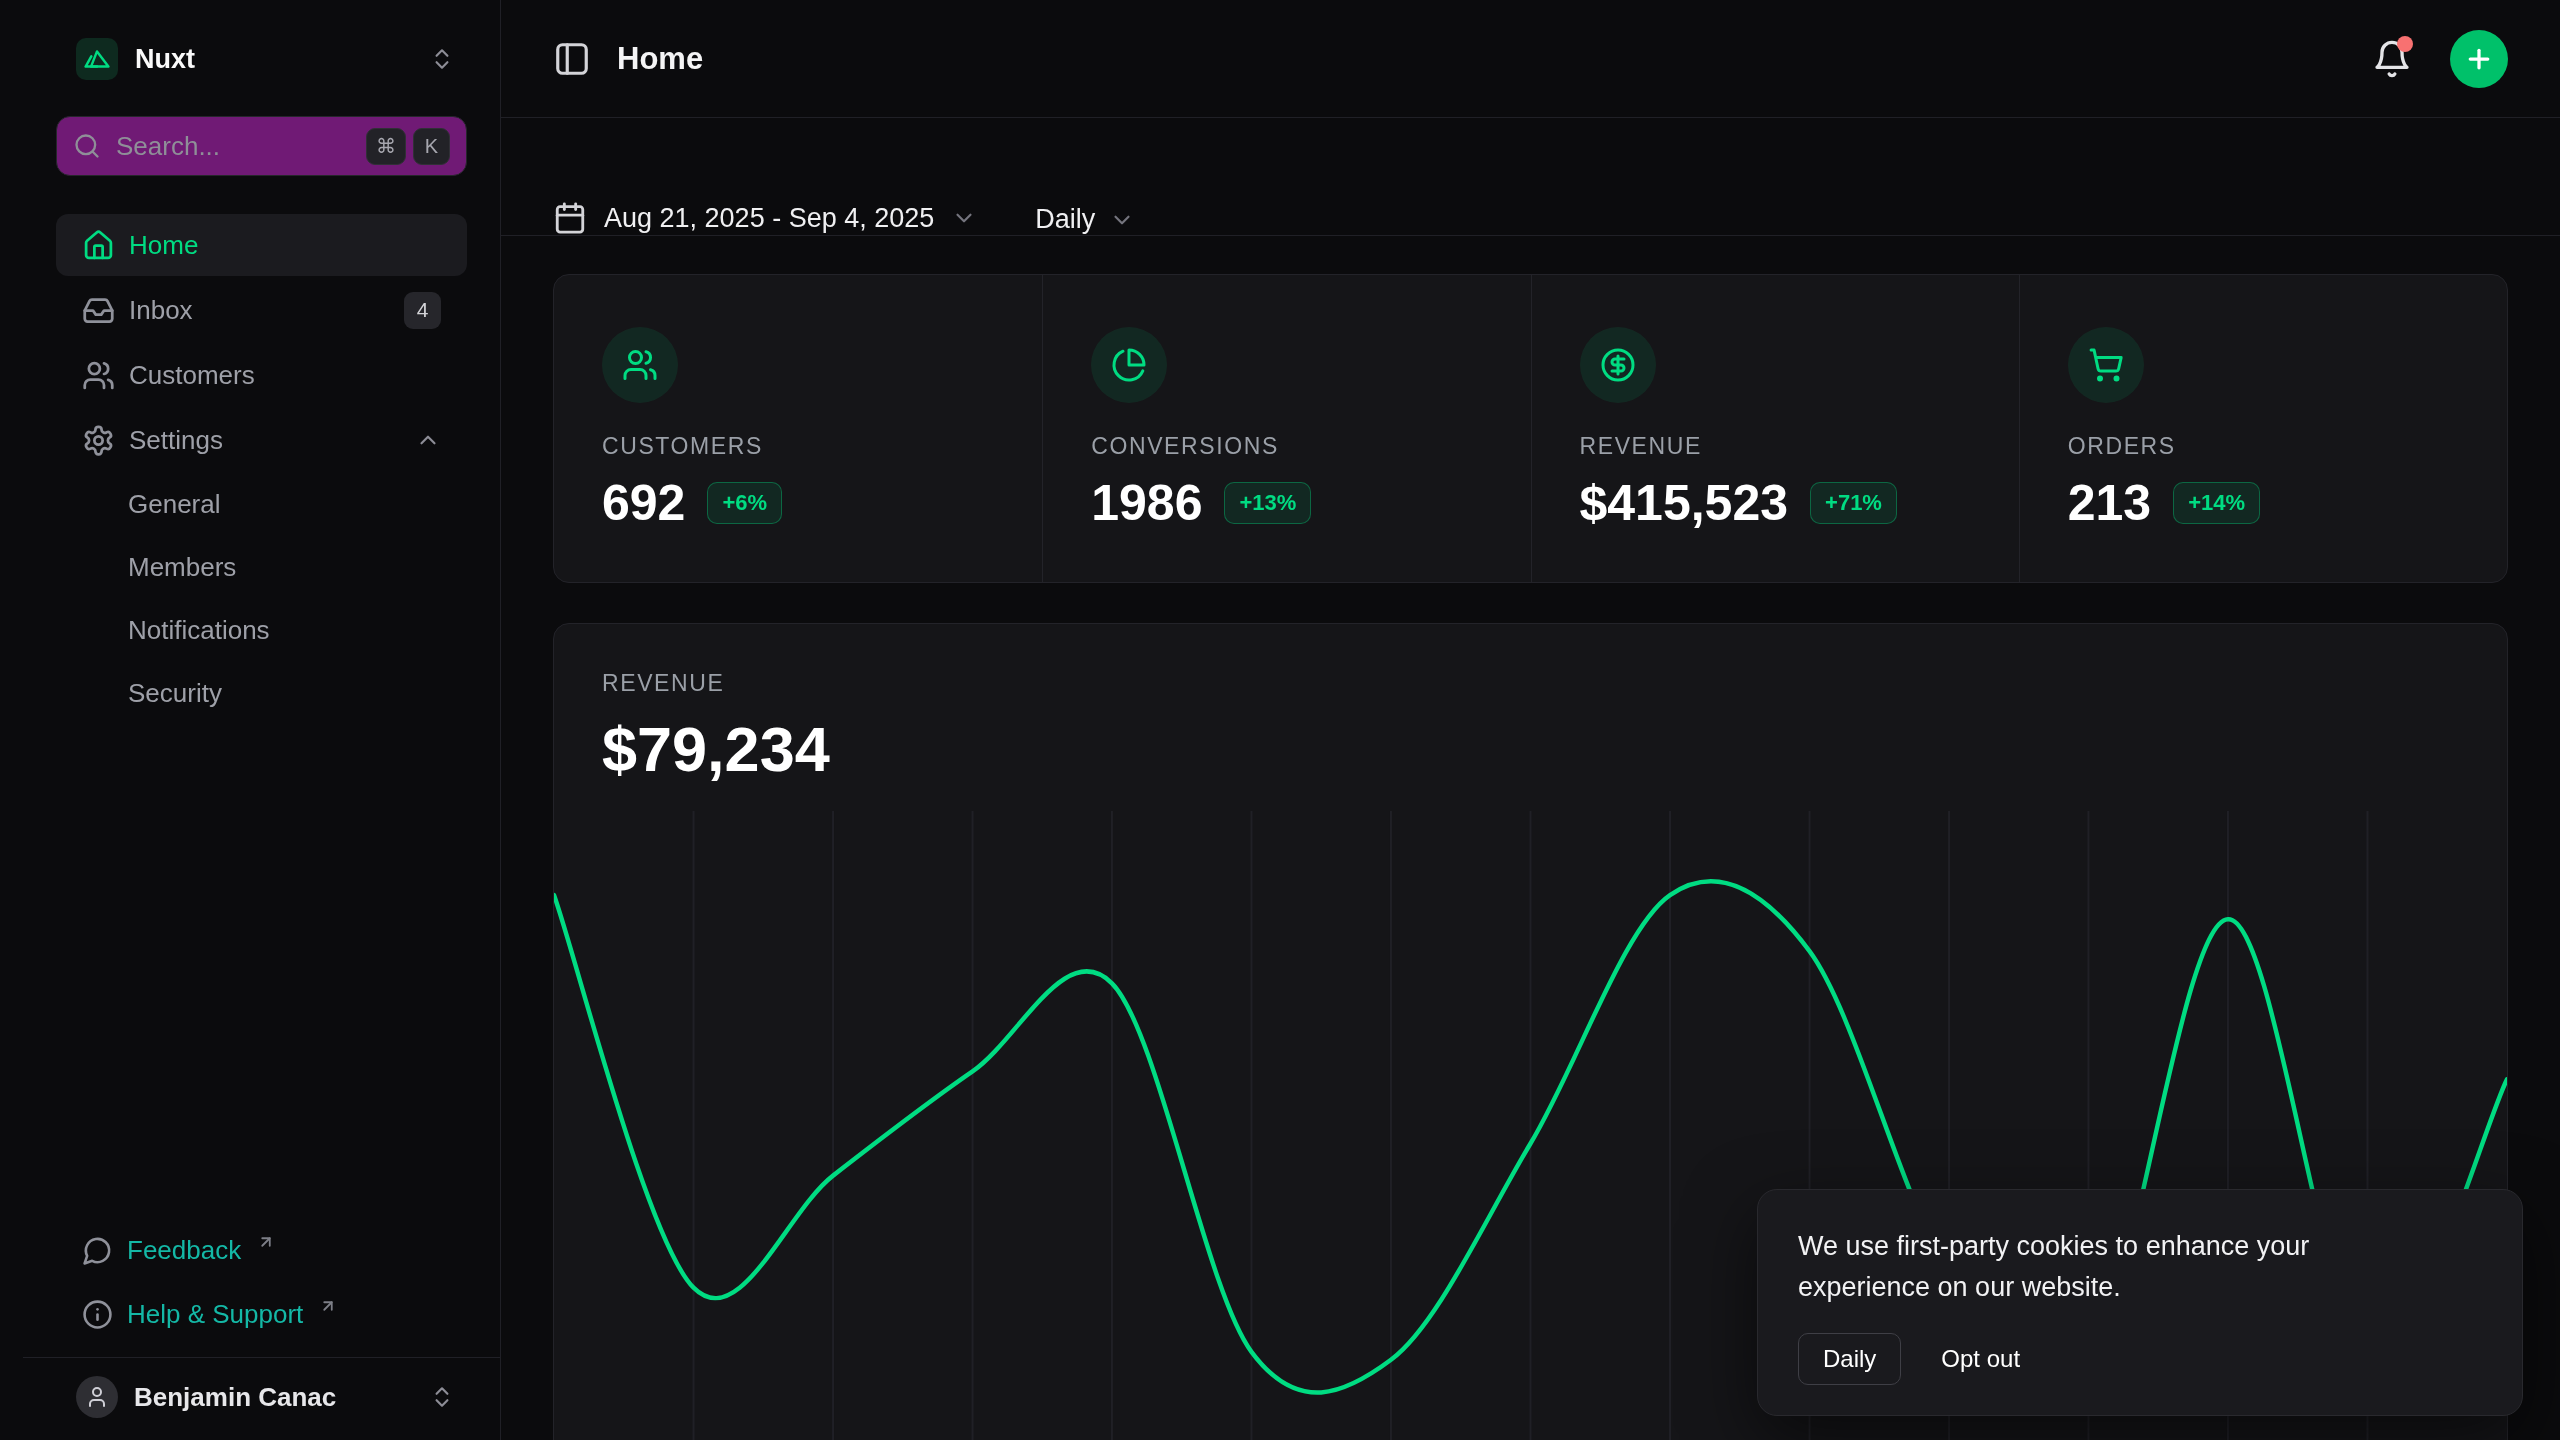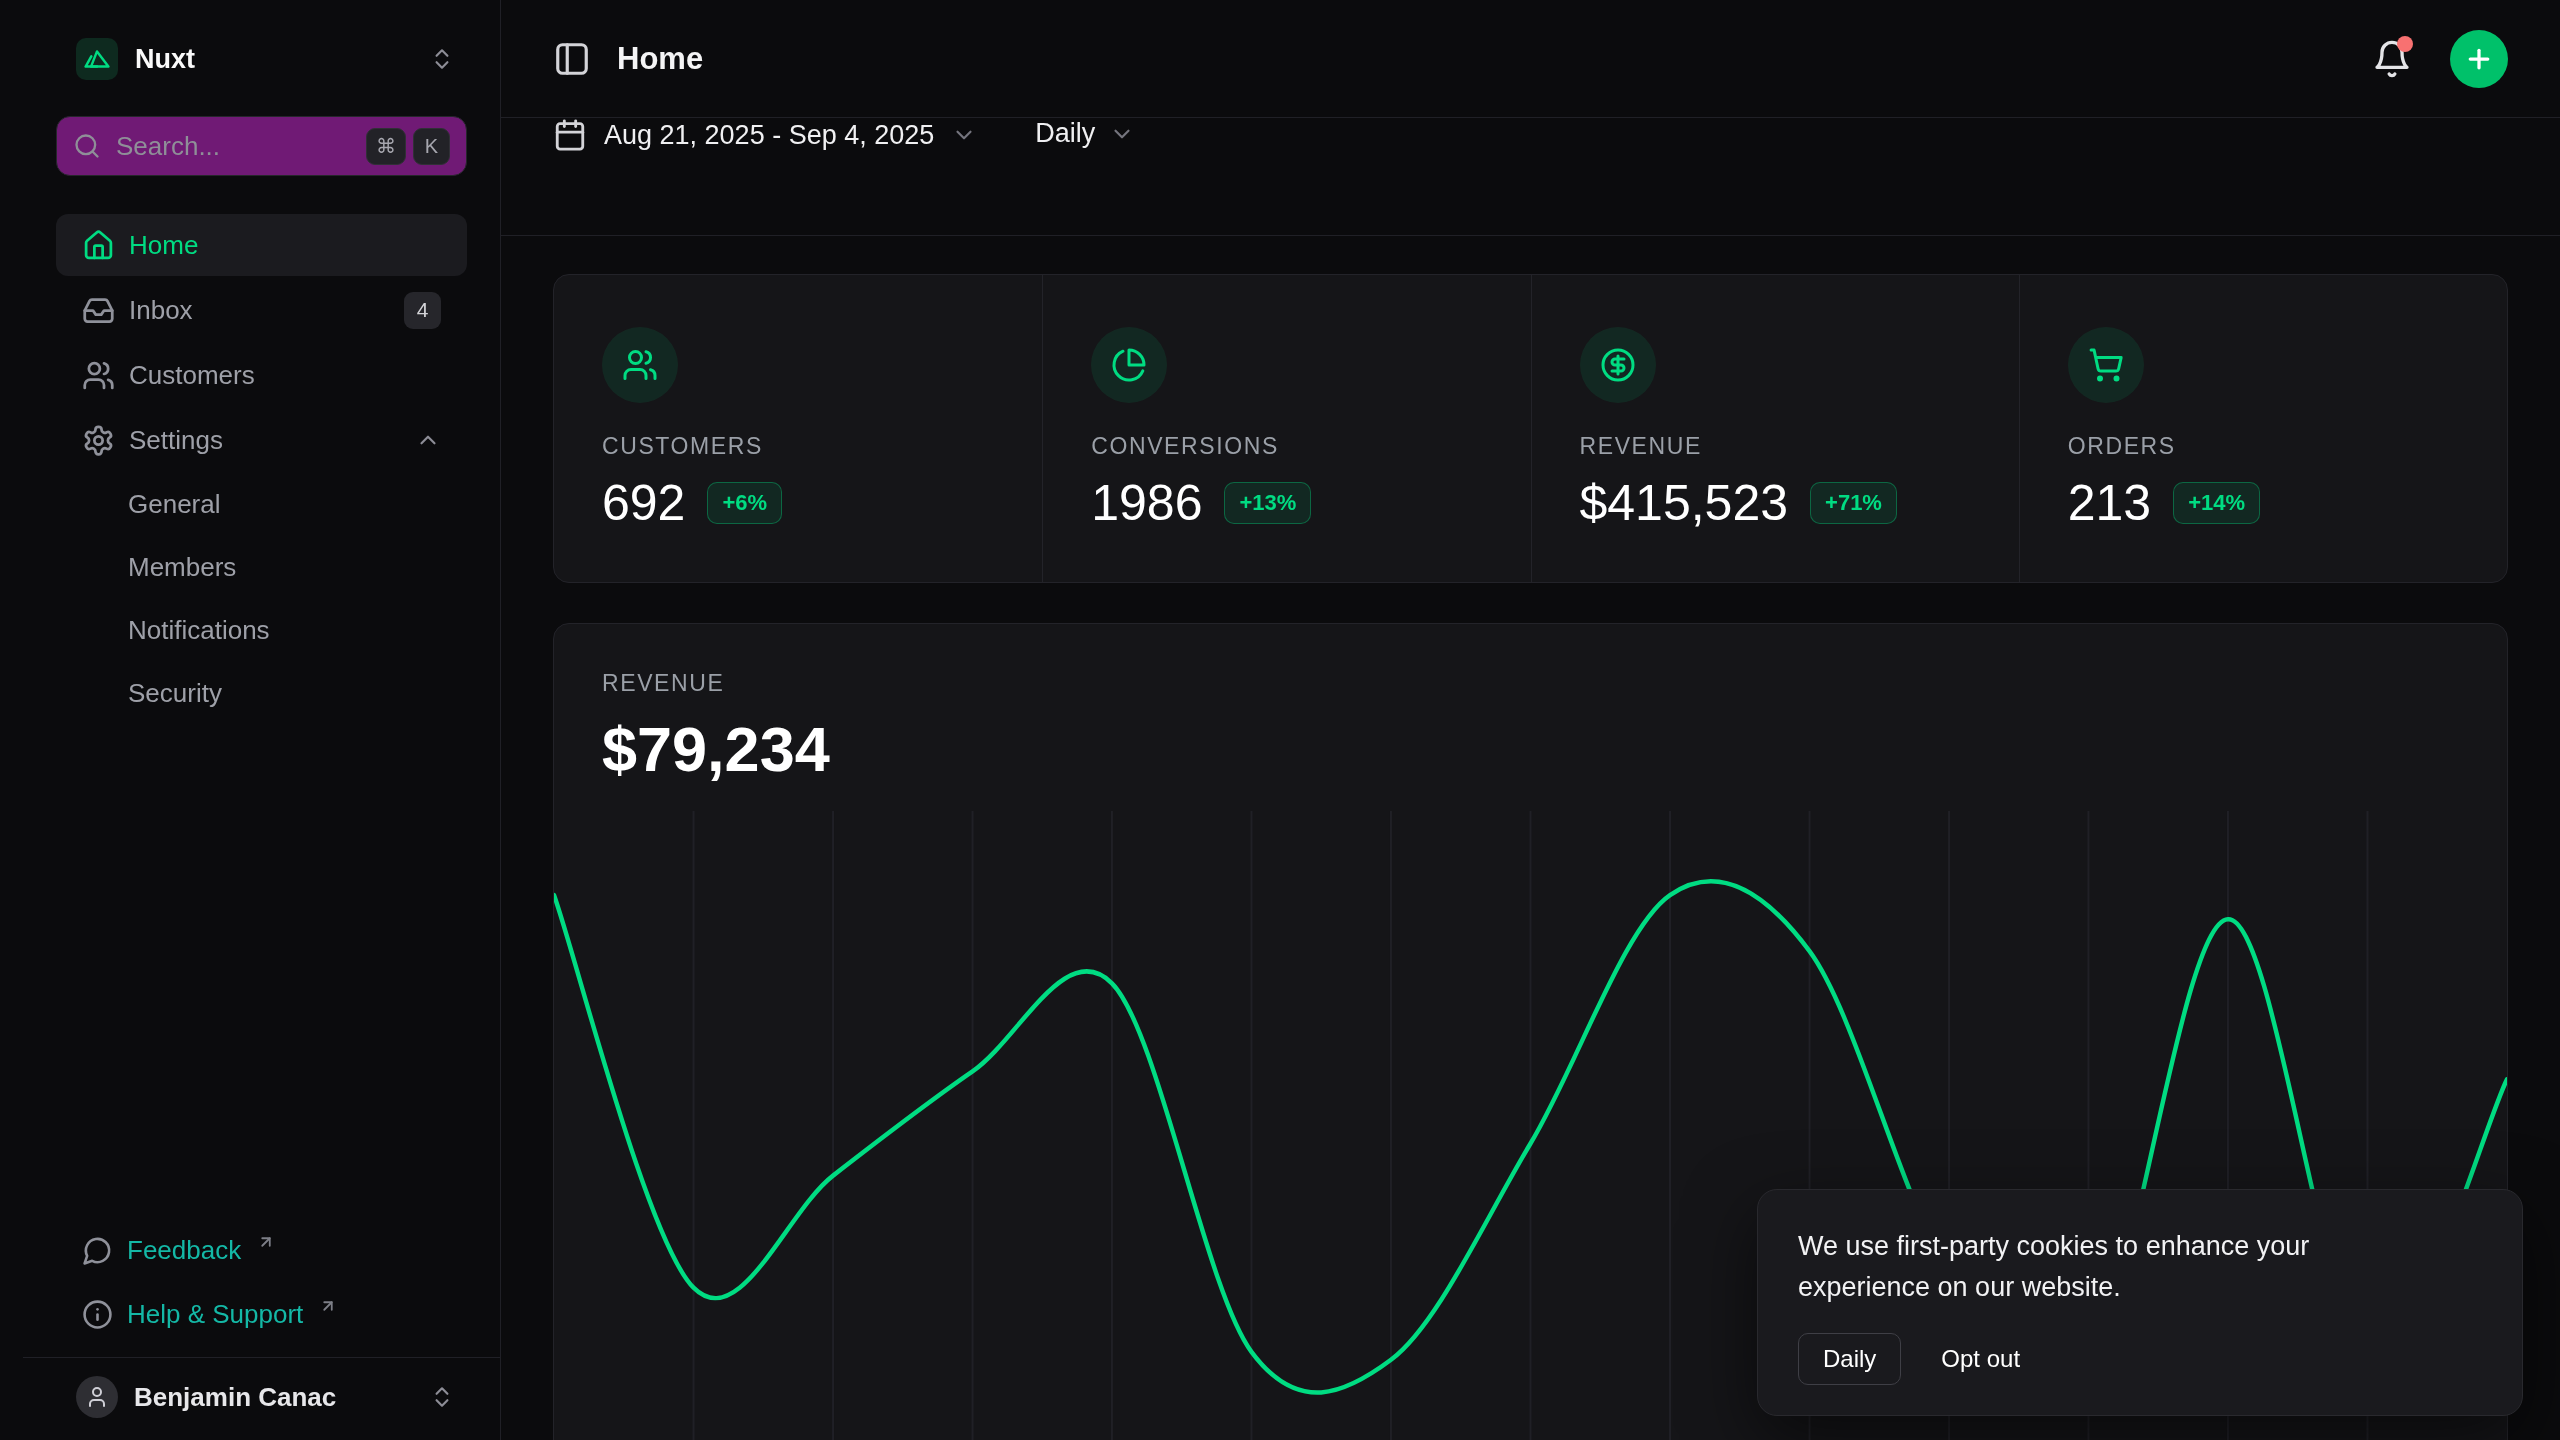--- a/index.html
+++ b/index.html
@@ -96,21 +96,21 @@
     position:absolute; top:-3px; right:-1px; width:16px; height:16px;
     border-radius:50%; background:var(--dot);
   }
   .plus-btn{
     width:58px; height:58px; border-radius:50%; background:var(--plusbtn);
     display:grid; place-items:center; color:#fff; cursor:pointer; border:none;
   }
 
   .toolbar{
     height:118px; flex:none; border-bottom:1px solid var(--border);
-    display:flex; align-items:flex-start; padding:0 52px;
+    display:flex; align-items:flex-end; padding:0 52px;
   }
   .date-range{display:flex; align-items:center; gap:17px; cursor:pointer;}
   .cal-ic{color:#d4d4d8;}
   .date-text{font-size:27px; font-weight:500; color:#f0f0f2;}
   .chev{color:#74747d;}
   .interval{display:flex; align-items:center; gap:14px; margin-left:58px; cursor:pointer;}
   .interval-text{font-size:27px; font-weight:500; color:#f0f0f2;}
 
   .content{flex:1; padding:38px 52px; min-height:0;}
 
@@ -121,21 +121,21 @@
   .stat{padding:52px 48px 50px; cursor:pointer;}
   .stat + .stat{border-left:1px solid var(--border2);}
   .stat-icon{
     width:76px; height:76px; border-radius:50%; background:rgba(0,220,130,0.10);
     color:var(--accent); display:grid; place-items:center;
   }
   .stat-label{
     margin-top:30px; font-size:23px; letter-spacing:1.6px; color:#9ba0a8; font-weight:500;
   }
   .stat-value-row{margin-top:14px; display:flex; align-items:center; gap:22px;}
-  .stat-value{font-size:50px; font-weight:400; color:#fff;}
+  .stat-value{font-size:50px; font-weight:700; color:#fff;}
   .delta-badge{
     font-size:22px; font-weight:600; color:var(--accent);
     background:rgba(0,220,130,0.10); border:1px solid rgba(0,220,130,0.35);
     padding:7px 14px; border-radius:10px;
   }
 
   .revenue-card{
     margin-top:40px; background:var(--card); border:1px solid var(--border2);
     border-radius:16px; overflow:hidden;
   }

